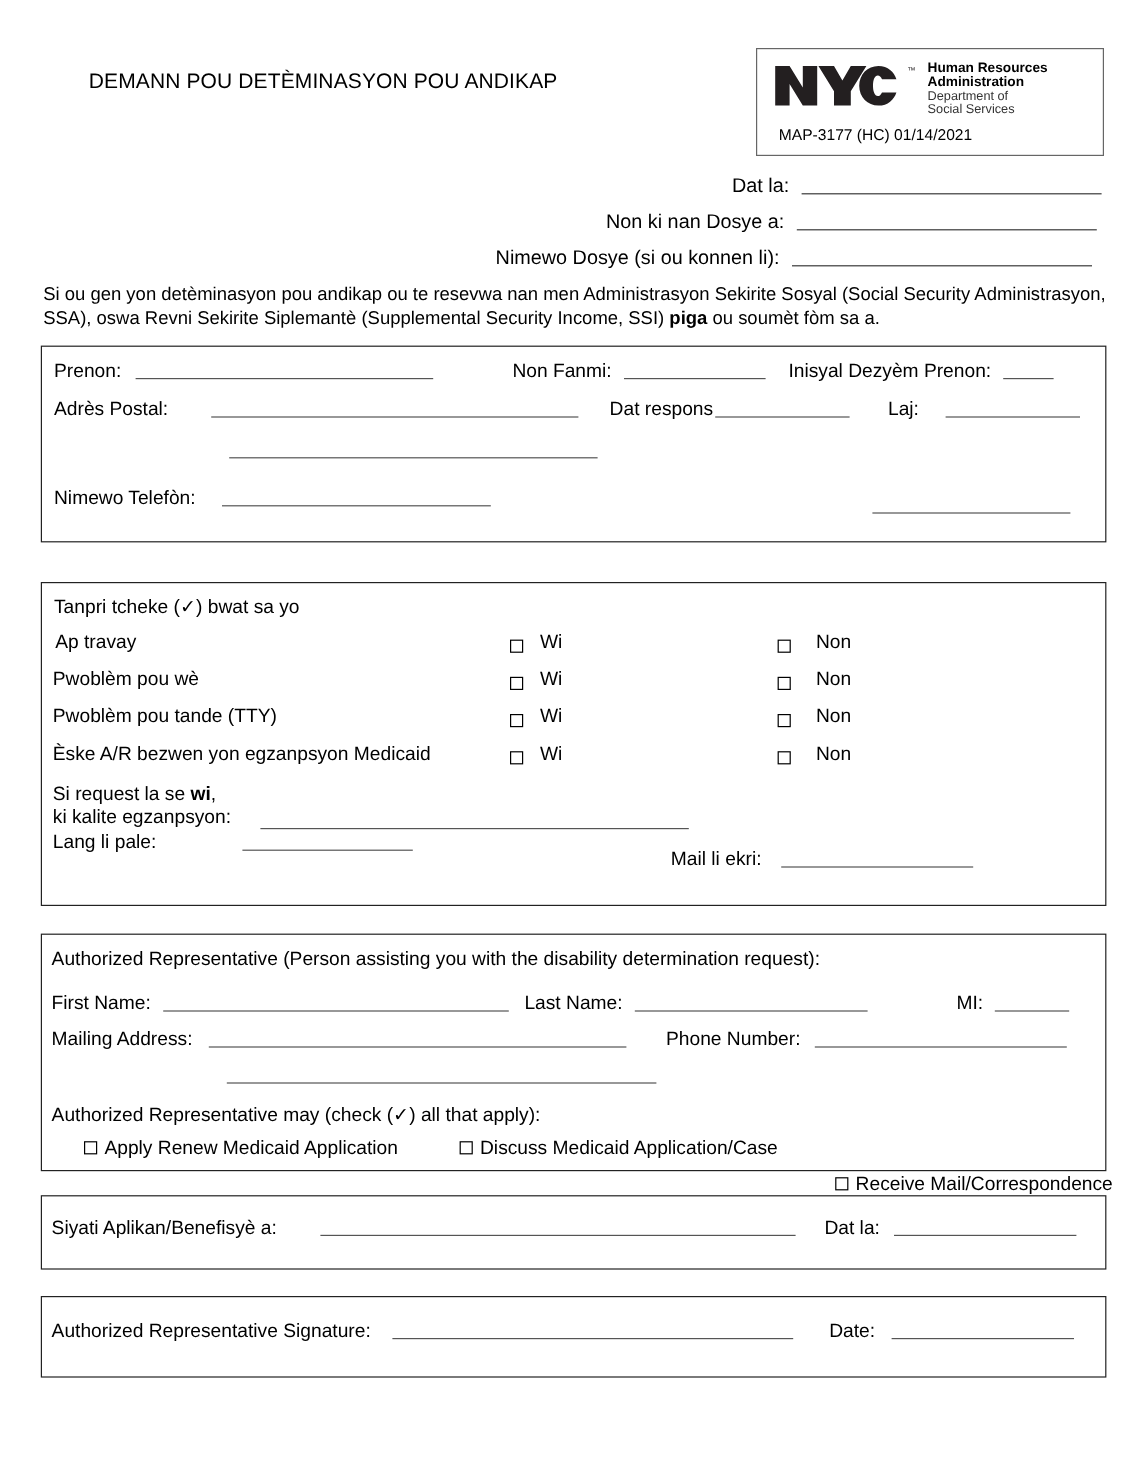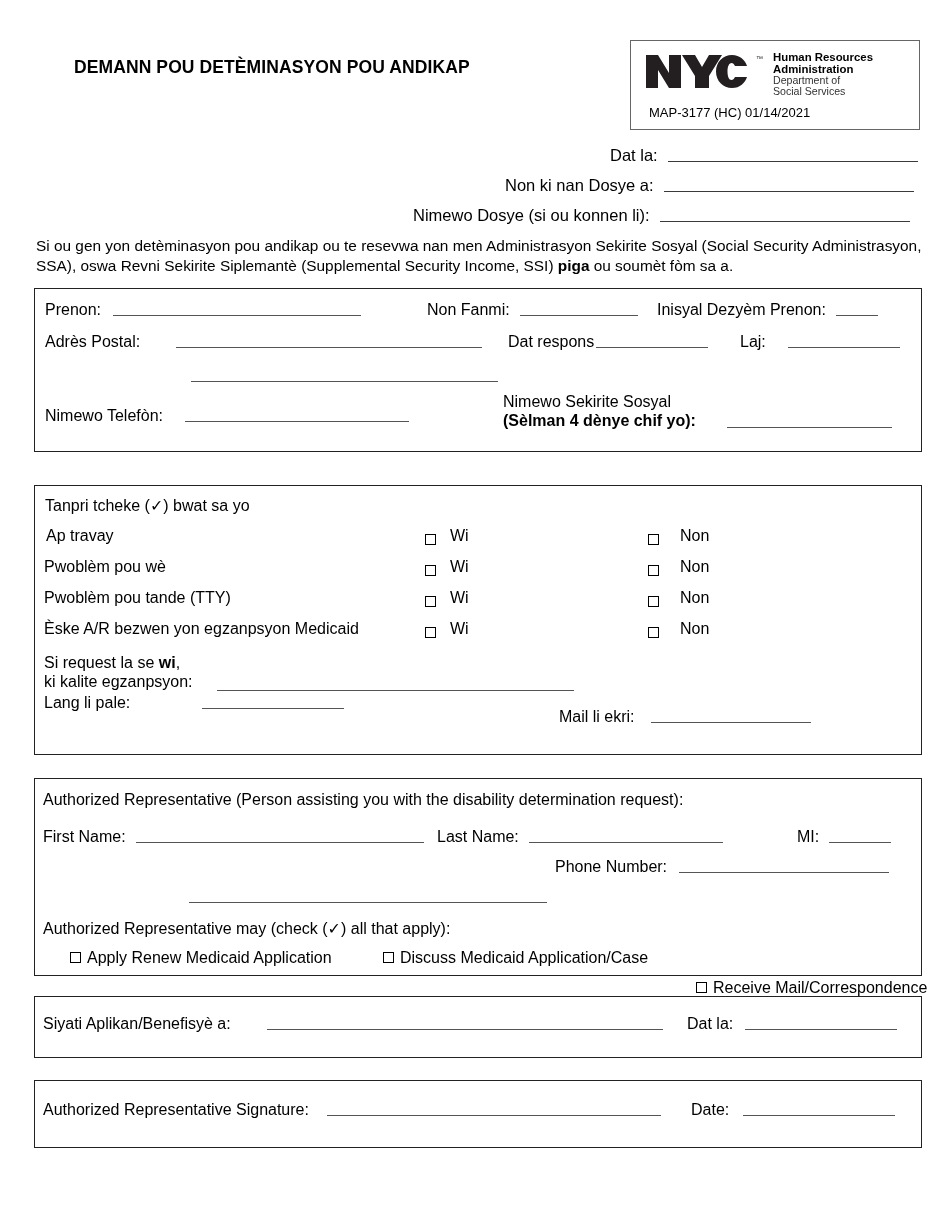--- a/index.html
+++ b/index.html
@@ -22,21 +22,21 @@
     height: 1230px;
     overflow: hidden;
   }
 
   
   .doc-title {
     position: absolute;
     left: 74px;
     top: 57px;
     font-size: 17.5px;
-    font-weight: bold;
+    font-weight: normal;
     letter-spacing: 0.1px;
     white-space: nowrap;
   }
   .logo-box {
     position: absolute;
     left: 630px;
     top: 40px;
     width: 290px;
     height: 90px;
     border: 1px solid #666;
@@ -255,24 +255,20 @@
       <span class="rule" style="width:112px; margin-left:22px;"></span>
     </div>
 
     <div class="rule-abs" style="left:156px; top:92px; width:307px;"></div>
 
     <div class="fld" style="left:10px; top:118px;">
       <span>Nimewo Telefòn:</span>
       <span class="rule" style="width:224px; margin-left:22px;"></span>
     </div>
 
-    <div class="small-stack" style="left:468px; top:104px;">
-      <div>Nimewo Sekirite Sosyal</div>
-      <div style="font-weight:bold;">(Sèlman 4 dènye chif yo):</div>
-    </div>
     <div class="rule-abs" style="left:692px; top:138px; width:165px;"></div>
   </div>
 
   <div class="box" style="left:34px; top:485px; width:888px; height:270px;">
 
     <div class="txt" style="left:10px; top:10px;">Tanpri tcheke (✓) bwat sa yo</div>
 
     <div class="chk-label" style="left:11px; top:41px;">Ap travay</div>
     <div class="chk-mark" style="left:390px; top:44px;"><span class="cbox"></span></div>
     <div class="chk-word" style="left:415px; top:41px;">Wi</div>
@@ -323,20 +319,24 @@
     </div>
     <div class="fld" style="left:402px; top:49px;">
       <span>Last Name:</span>
       <span class="rule" style="width:194px; margin-left:10px;"></span>
     </div>
     <div class="fld" style="left:762px; top:49px;">
       <span>MI:</span>
       <span class="rule" style="width:62px; margin-left:10px;"></span>
     </div>
 
+    <div class="fld" style="left:8px; top:79px;">
+      <span>Mailing Address:</span>
+      <span class="rule" style="width:348px; margin-left:14px;"></span>
+    </div>
     <div class="fld" style="left:520px; top:79px;">
       <span>Phone Number:</span>
       <span class="rule" style="width:210px; margin-left:12px;"></span>
     </div>
 
     <div class="rule-abs" style="left:154px; top:123px; width:358px;"></div>
 
     <div class="txt" style="left:8px; top:140px;">Authorized Representative may (check  (✓) all that apply):</div>
   </div>
 

